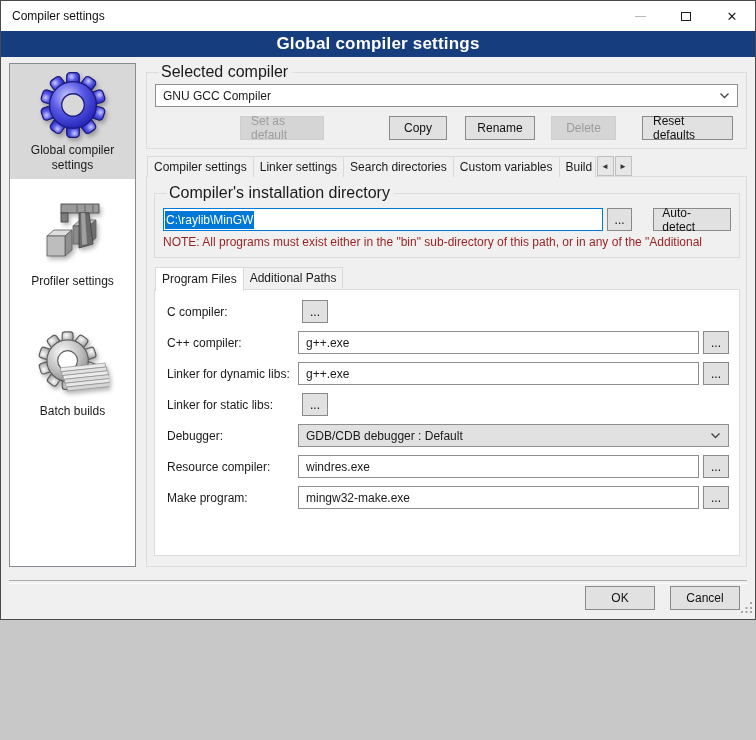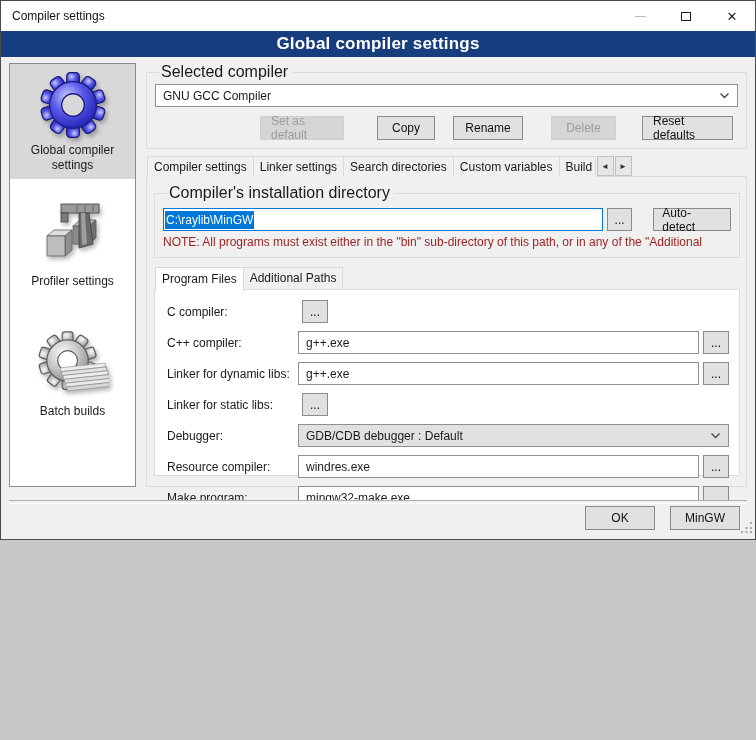--- a/index.html
+++ b/index.html
@@ -1,20 +1,20 @@
 <!DOCTYPE html>
 <html style="--header-bg: #163d7d; --selection: #0078d7; --note-red: #9b1f1f; --dialog-bg: #f0f0f0; --gear-blue: #3a3ad0;"><head>
 <meta charset="utf-8">
 <style>
   * { box-sizing: border-box; margin: 0; padding: 0; }
   html,body { background:#c8c8c8; }
   body { font-family: "Liberation Sans", sans-serif; font-size: 12px; color:#1a1a1a; }
 
   .window {
-    width: 756px; height: 540px;
+    width: 756px; height: 620px;
     background: #f0f0f0;
     border: 1px solid #4a4a4a;
     display: flex; flex-direction: column;
     position: relative;
     overflow: hidden;
   }
 
   
   .titlebar { flex: 0 0 30px; background: #ffffff; display: flex; align-items: center; }
   .titlebar .title { padding-left: 11px; font-size: 12px; color:#111; }
@@ -60,22 +60,22 @@
   
   .btnrow { display: flex; justify-content: flex-end; margin-top: 9px; height: 24px; }
   .btn {
     height: 24px; background: #e1e1e1; border: 1px solid #8a8a8a;
     font-family: "Liberation Sans", sans-serif; font-size: 12px; color:#111;
     display: inline-flex; align-items: center; justify-content: center;
     padding: 0 10px; cursor: default;
   }
   .btn.disabled { background: #d5d5d5; border-color: #cfcfcf; color: #9c9c9c; }
   .b-setdef { width: 84px; margin-right: 33px; }
-  .b-copy   { width: 58px; margin-right: 18px; }
-  .b-rename { width: 70px; margin-right: 28px; }
+  .b-copy   { width: 58px; margin-right: 18px; margin-left: 32px; }
+  .b-rename { width: 70px; margin-right: 16px; }
   .b-delete { width: 65px; margin-right: 26px; }
   .b-reset  { width: 91px; margin-right: 5px; }
 
   
   .tabstrip { display: flex; align-items: flex-end; margin-top: 7px; position: relative; z-index: 2; padding-left: 1px; }
   .tab {
     height: 21px; line-height: 20px; padding: 0 6px;
     background: #f0f0f0; border: 1px solid #d9d9d9; border-bottom: none;
     white-space: nowrap; cursor: default;
   }
@@ -368,21 +368,21 @@
             <span class="btn small">...</span>
           </div>
 
         </div>
       </div>
     </div>
   </div>
 
   <div class="footer">
     <span class="btn dlg">OK</span>
-    <span class="btn dlg">MinGW</span>
+    <span class="btn dlg">Cancel</span>
     <span class="grip">
       <svg width="13" height="13">
         <g fill="#a6a6a6">
           <rect x="10" y="1" width="2" height="2"></rect>
           <rect x="10" y="6" width="2" height="2"></rect>
           <rect x="10" y="11" width="2" height="2" transform="translate(0,-1)"></rect>
           <rect x="5.5" y="6" width="2" height="2"></rect>
           <rect x="5.5" y="10" width="2" height="2"></rect>
           <rect x="1" y="10" width="2" height="2"></rect>
         </g>

